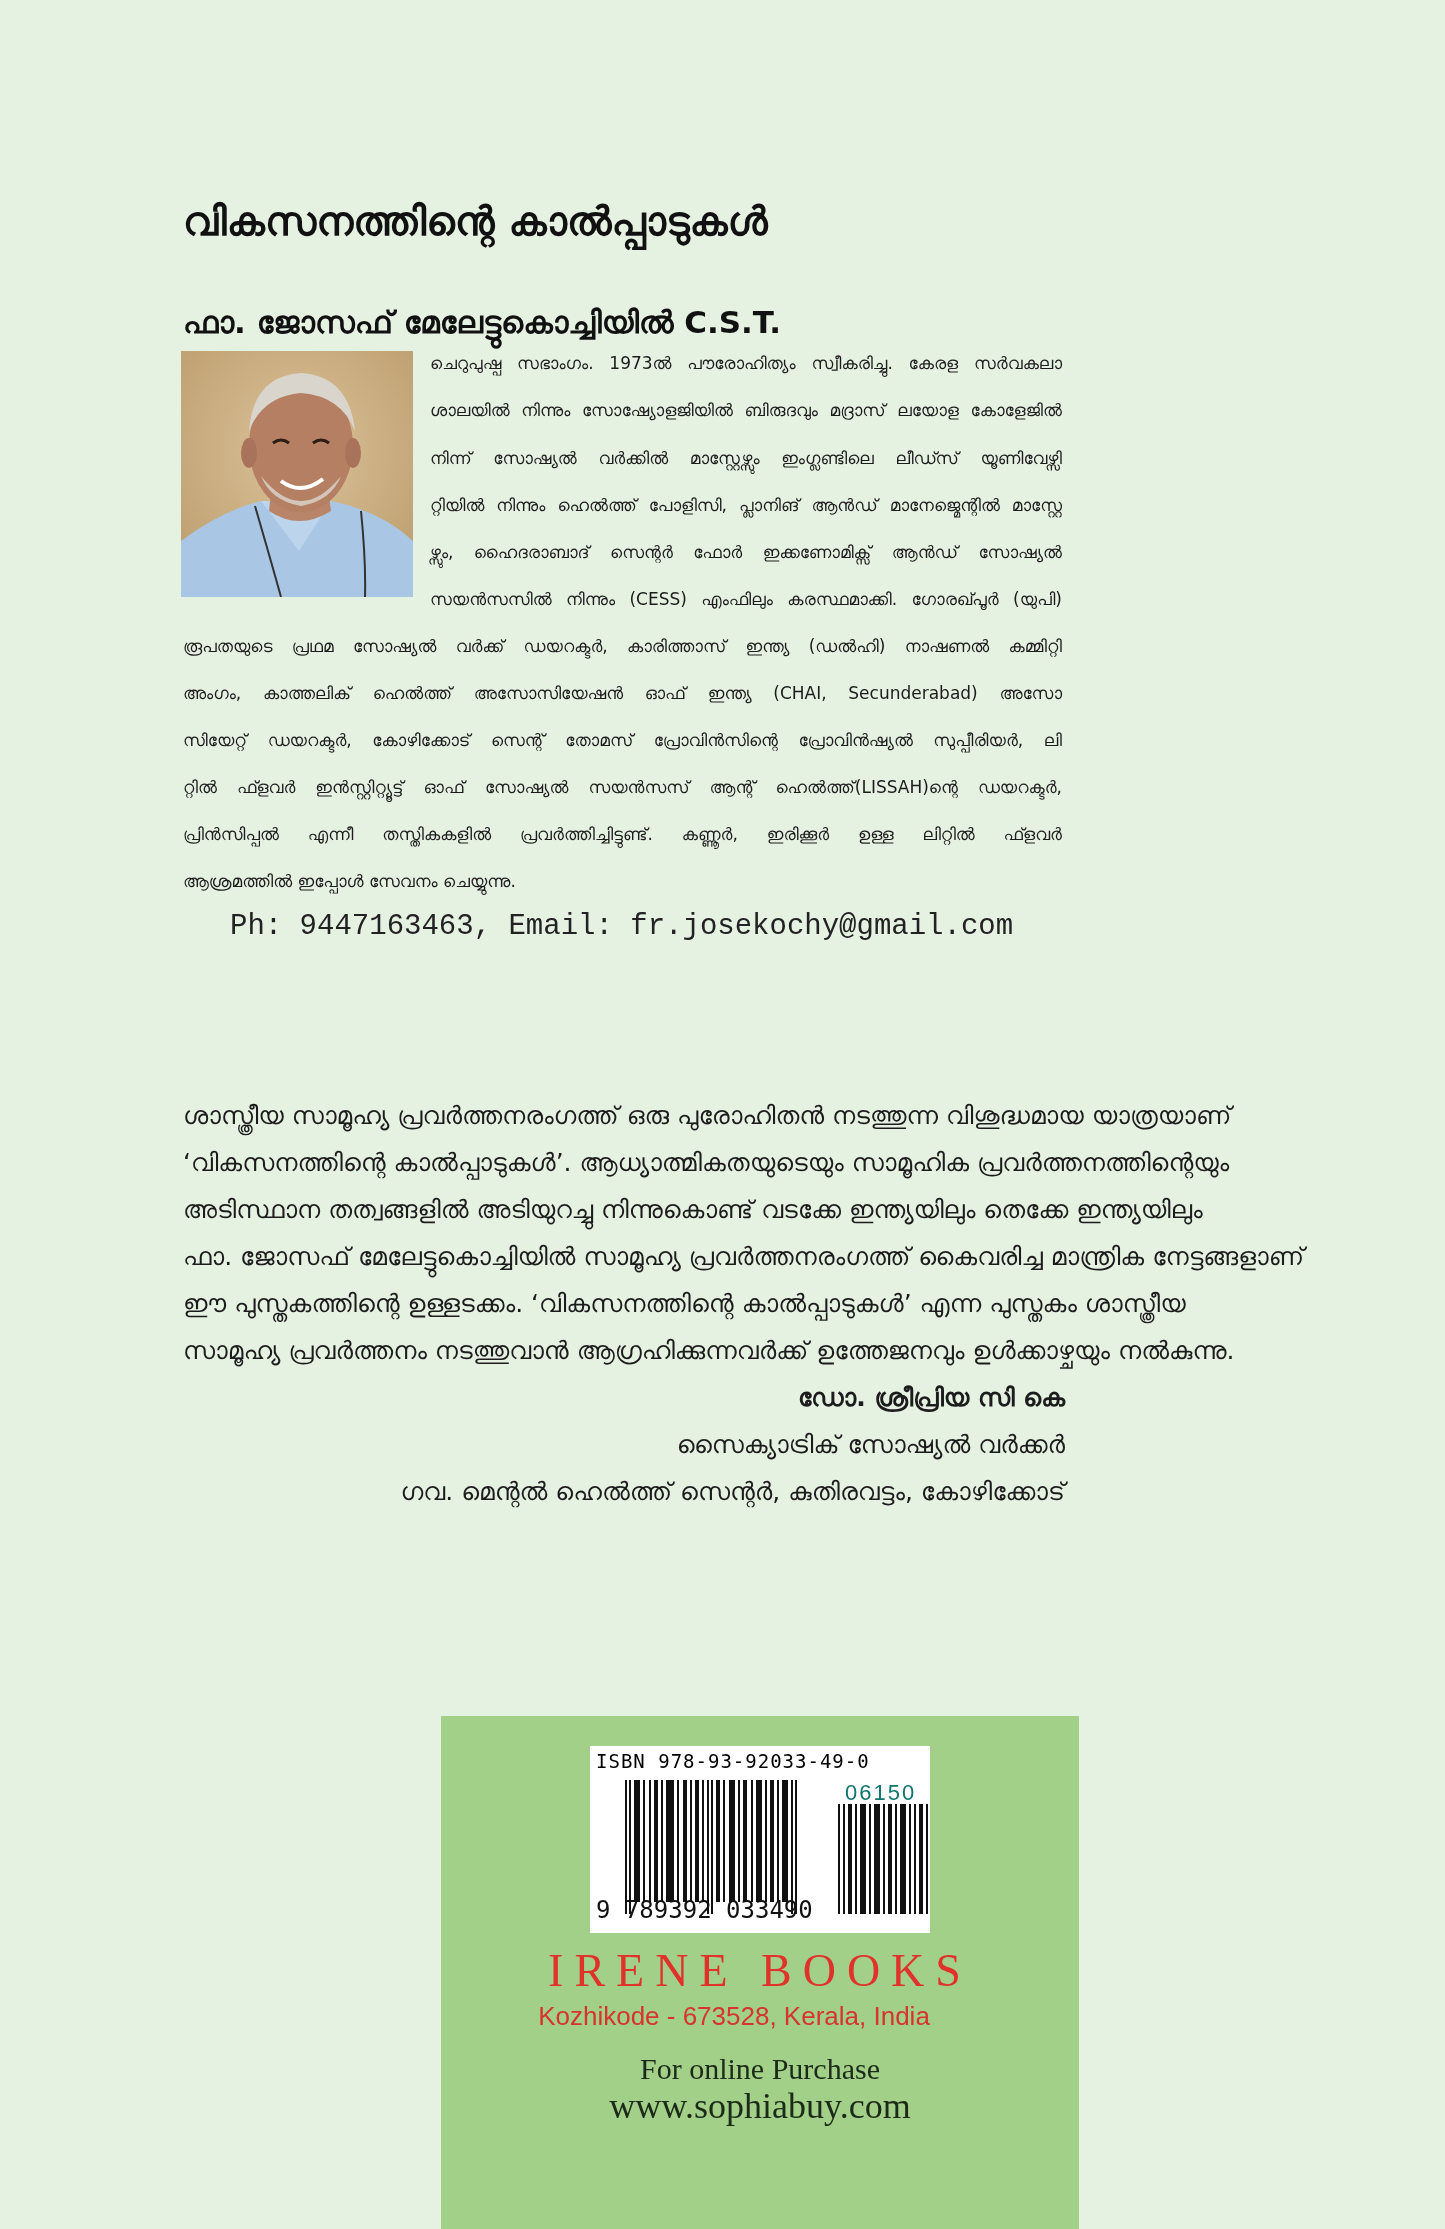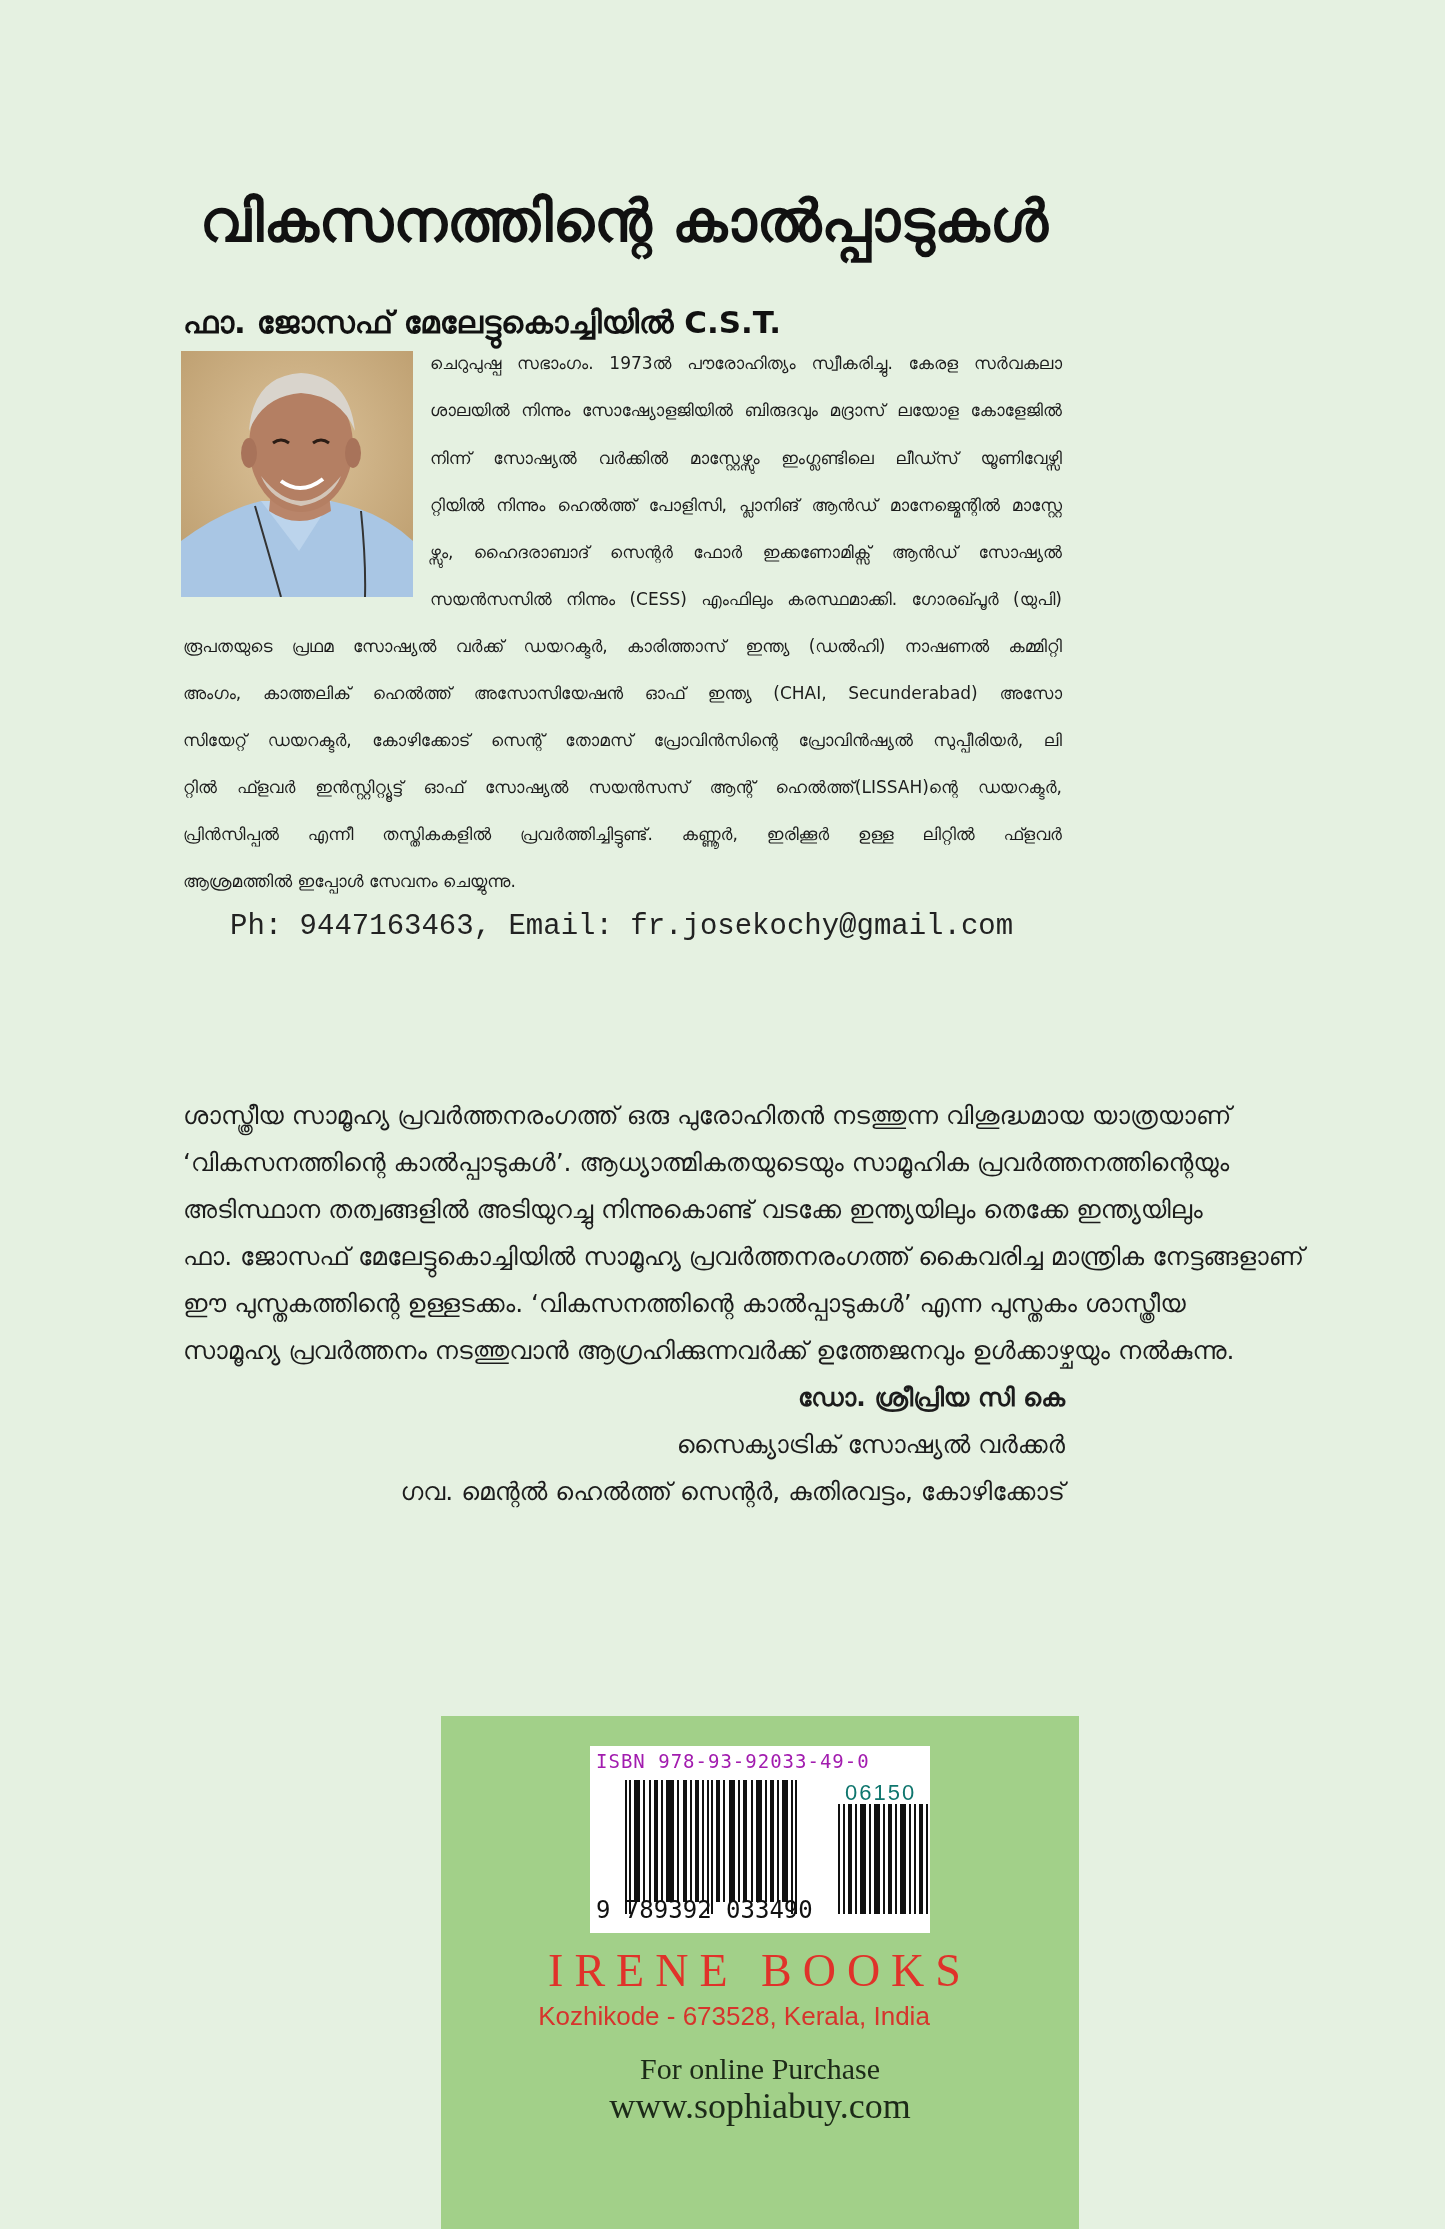--- a/index.html
+++ b/index.html
@@ -4,21 +4,21 @@
 <style>
   html, body { margin:0; padding:0; }
   body {
     width:1445px; height:2229px; position:relative; overflow:hidden;
     background:#e5f1e1;
     font-family:"DejaVu Sans", sans-serif;
     color:#1c1c1c;
   }
   .abs { position:absolute; }
   .title {
-    left:200px; top:186px; font-size:58px; font-weight:bold; letter-spacing:0;
+    left:183px; top:186px; font-size:40px; font-weight:bold; letter-spacing:0;
     white-space:nowrap; line-height:70px; color:#111;
   }
   .author {
     left:183px; top:300px; font-size:31px; font-weight:bold; white-space:nowrap;
     line-height:44px; color:#111;
   }
   .photo {
     left:181px; top:351px; width:232px; height:246px; overflow:hidden;
     background:linear-gradient(135deg,#d7b98a 0%,#cfae7f 40%,#e1c79a 70%,#c9a978 100%);
   }
@@ -39,21 +39,21 @@
   }
   .sig-name { font-weight:bold; }
   .green-box {
     left:441px; top:1716px; width:638px; height:513px; background:#a2d089;
   }
   .barcode {
     left:590px; top:1746px; width:340px; height:187px; background:#fff;
   }
   .isbn-text {
     position:absolute; left:6px; top:4px; font-family:"DejaVu Sans Mono", monospace;
-    font-size:19px; letter-spacing:1px; color:#a21caf; white-space:nowrap;
+    font-size:19px; letter-spacing:1px; color:#000000; white-space:nowrap;
   }
   .price-text {
     position:absolute; left:255px; top:34px; font-family:Liberation Sans, sans-serif;
     font-size:22px; letter-spacing:2px; color:#0f766e;
   }
   .ean-text {
     position:absolute; left:6px; top:150px; font-family:"DejaVu Sans Mono", monospace;
     font-size:24px; color:#111; letter-spacing:0px; white-space:nowrap;
   }
   .bars-main { position:absolute; left:35px; top:34px; width:175px; height:134px; }

